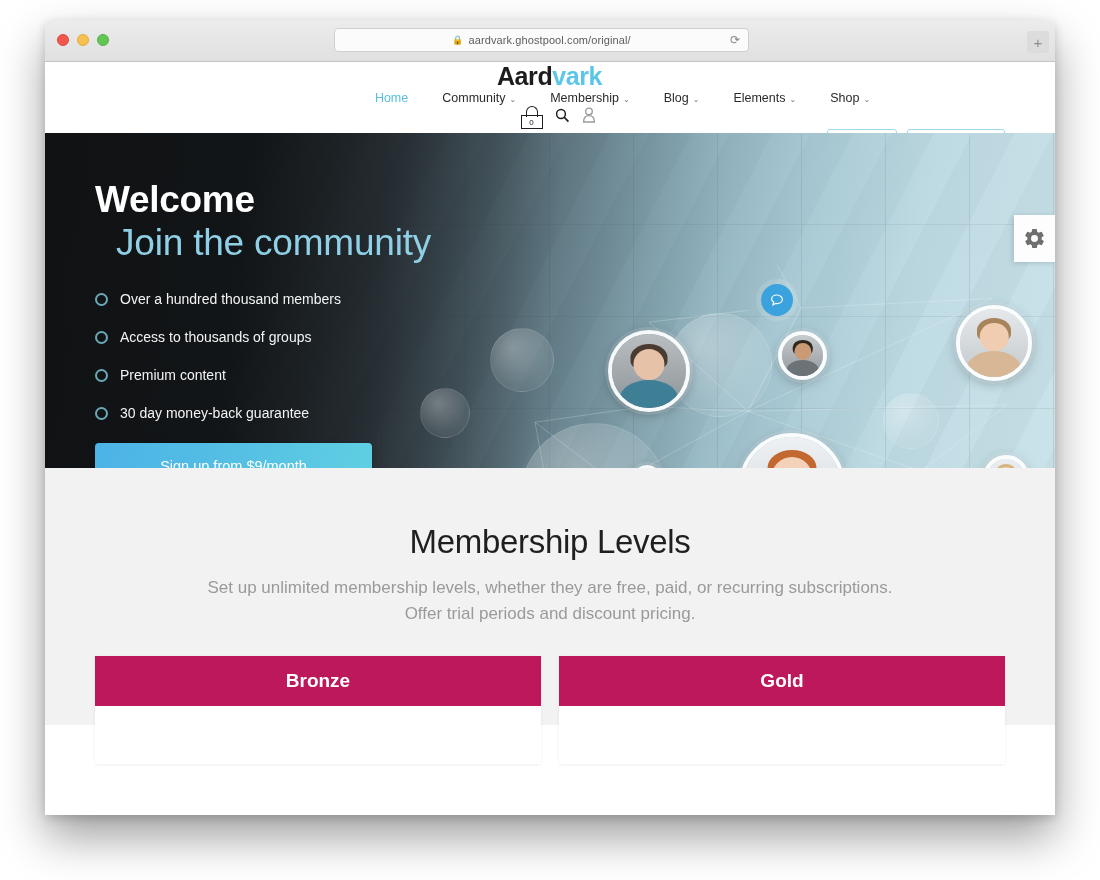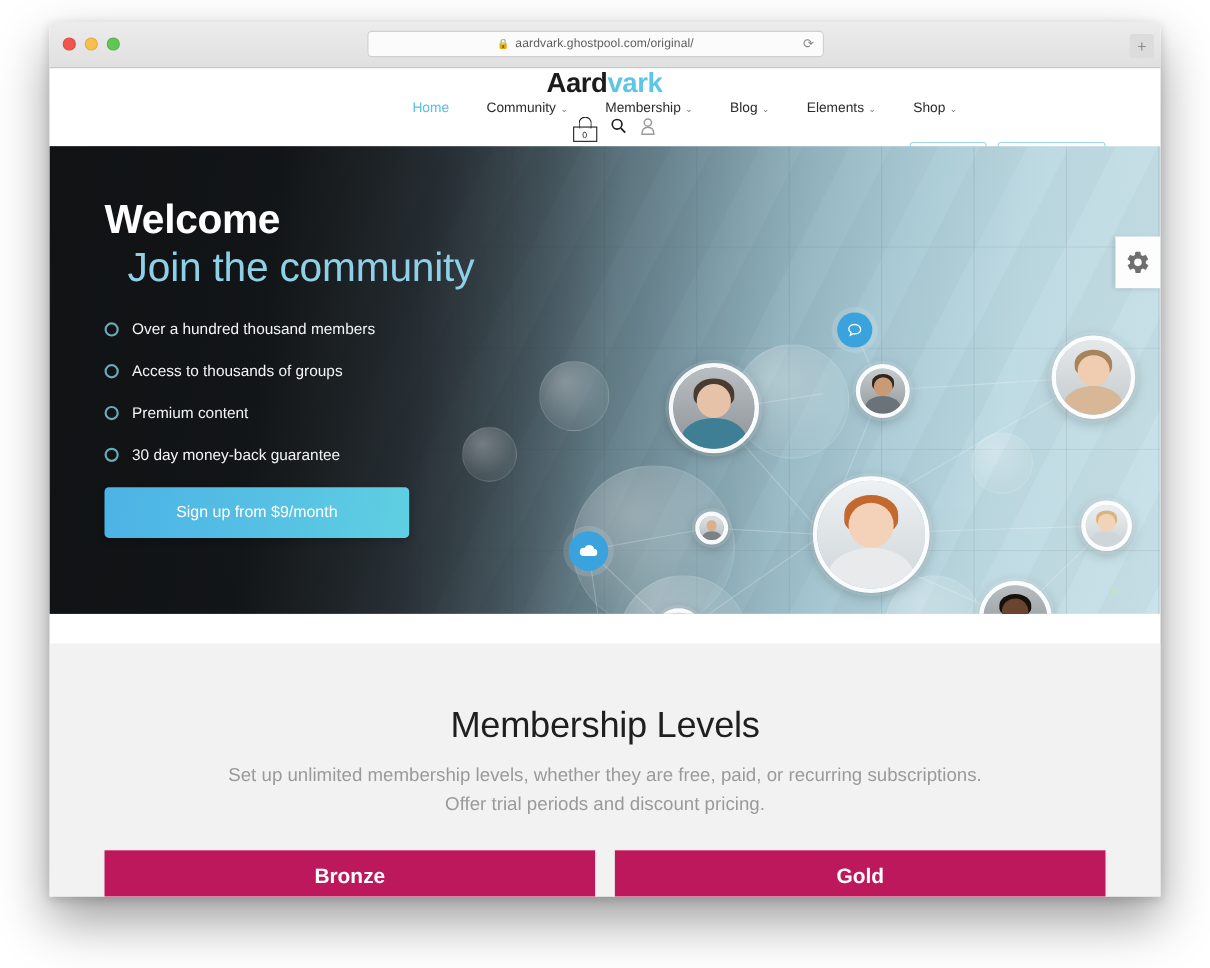--- a/index.html
+++ b/index.html
@@ -115,21 +115,21 @@
     border-radius: 3px;
     color: #74c6dd; font-size: 12px;
     display: flex; align-items: center; justify-content: center;
     background: #fff;
   }
   .outbtn.register { width: 98px; }
 
   
   .hero {
     position: relative;
-    height: 425px;
+    height: 335px;
     overflow: hidden;
     background: linear-gradient(100deg,
       #151719 0%, #191c1f 16%, #2c3338 30%,
       #4d6068 44%, #7d9da8 58%, #a6c7d2 72%,
       #bcd9e2 84%, #c9e2e9 100%);
   }
   .hero-photos {
     position: absolute; inset: 0;
     opacity: .22;
     background-image:
@@ -237,21 +237,20 @@
     display: flex; align-items: center; justify-content: center;
     box-shadow: -1px 1px 5px rgba(0,0,0,.16);
     z-index: 8;
   }
 
   
   .levels {
     background: #f2f2f2;
     padding: 55px 50px 0;
     height: 257px;
-    margin-top: 27px;
   }
   .lv-title {
     text-align: center;
     font-size: 33px; font-weight: 400; color: #1f1f1f;
     letter-spacing: -.3px;
   }
   .lv-sub {
     margin: 14px auto 0;
     max-width: 700px; text-align: center;
     font-size: 17px; line-height: 1.55; color: #9a9a9a;

